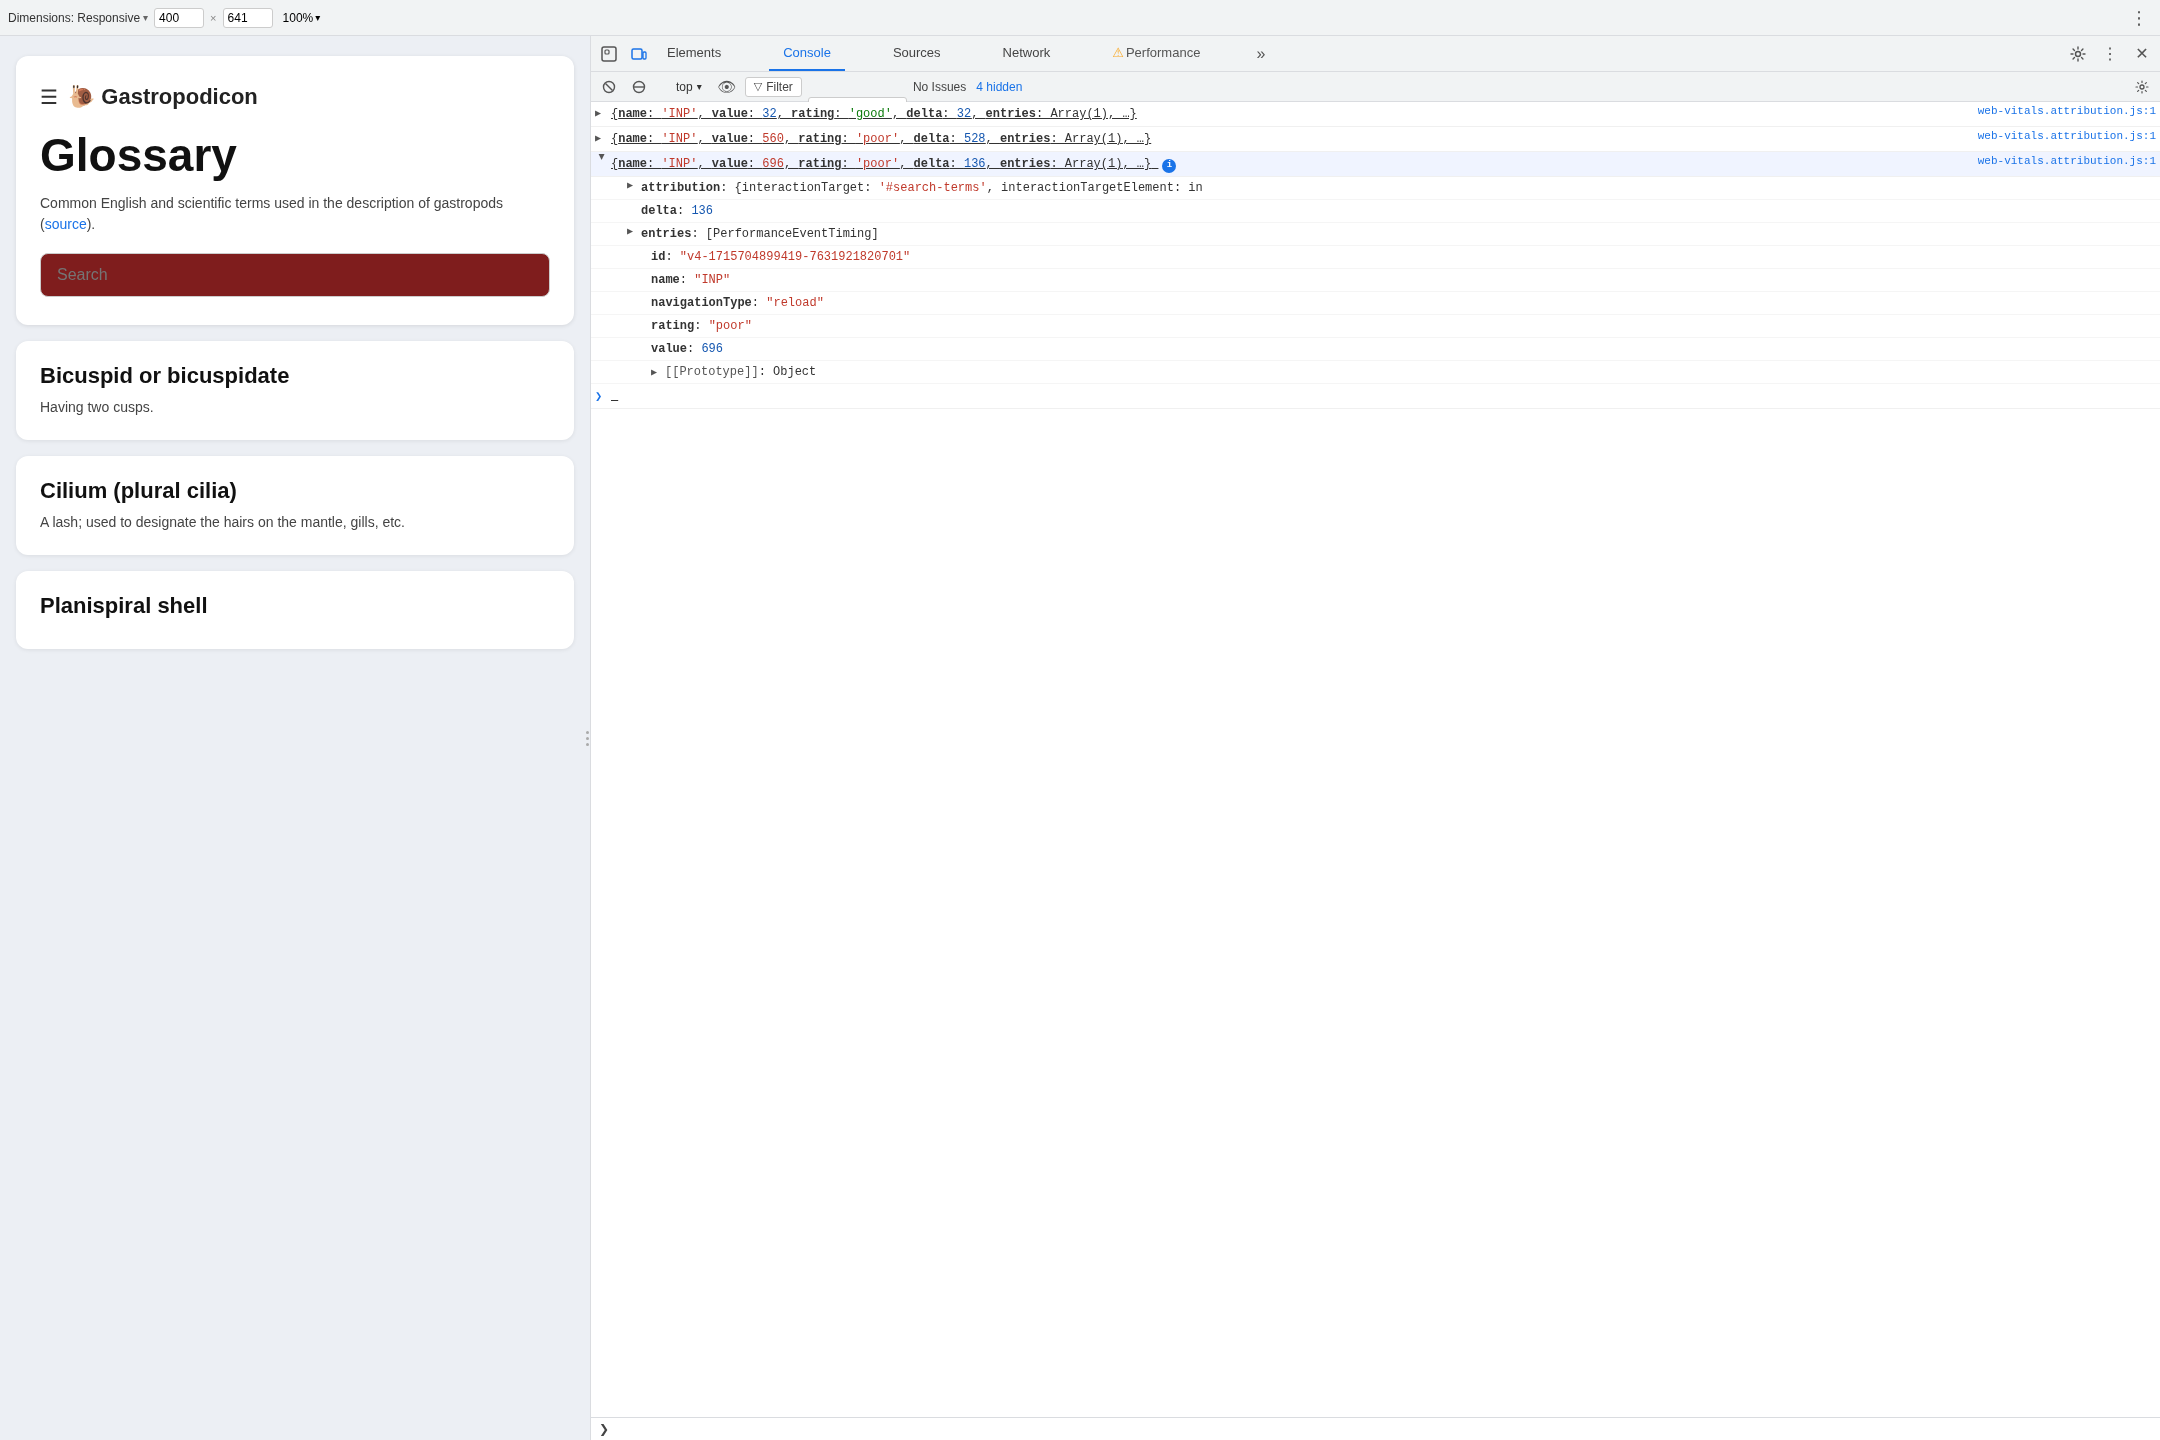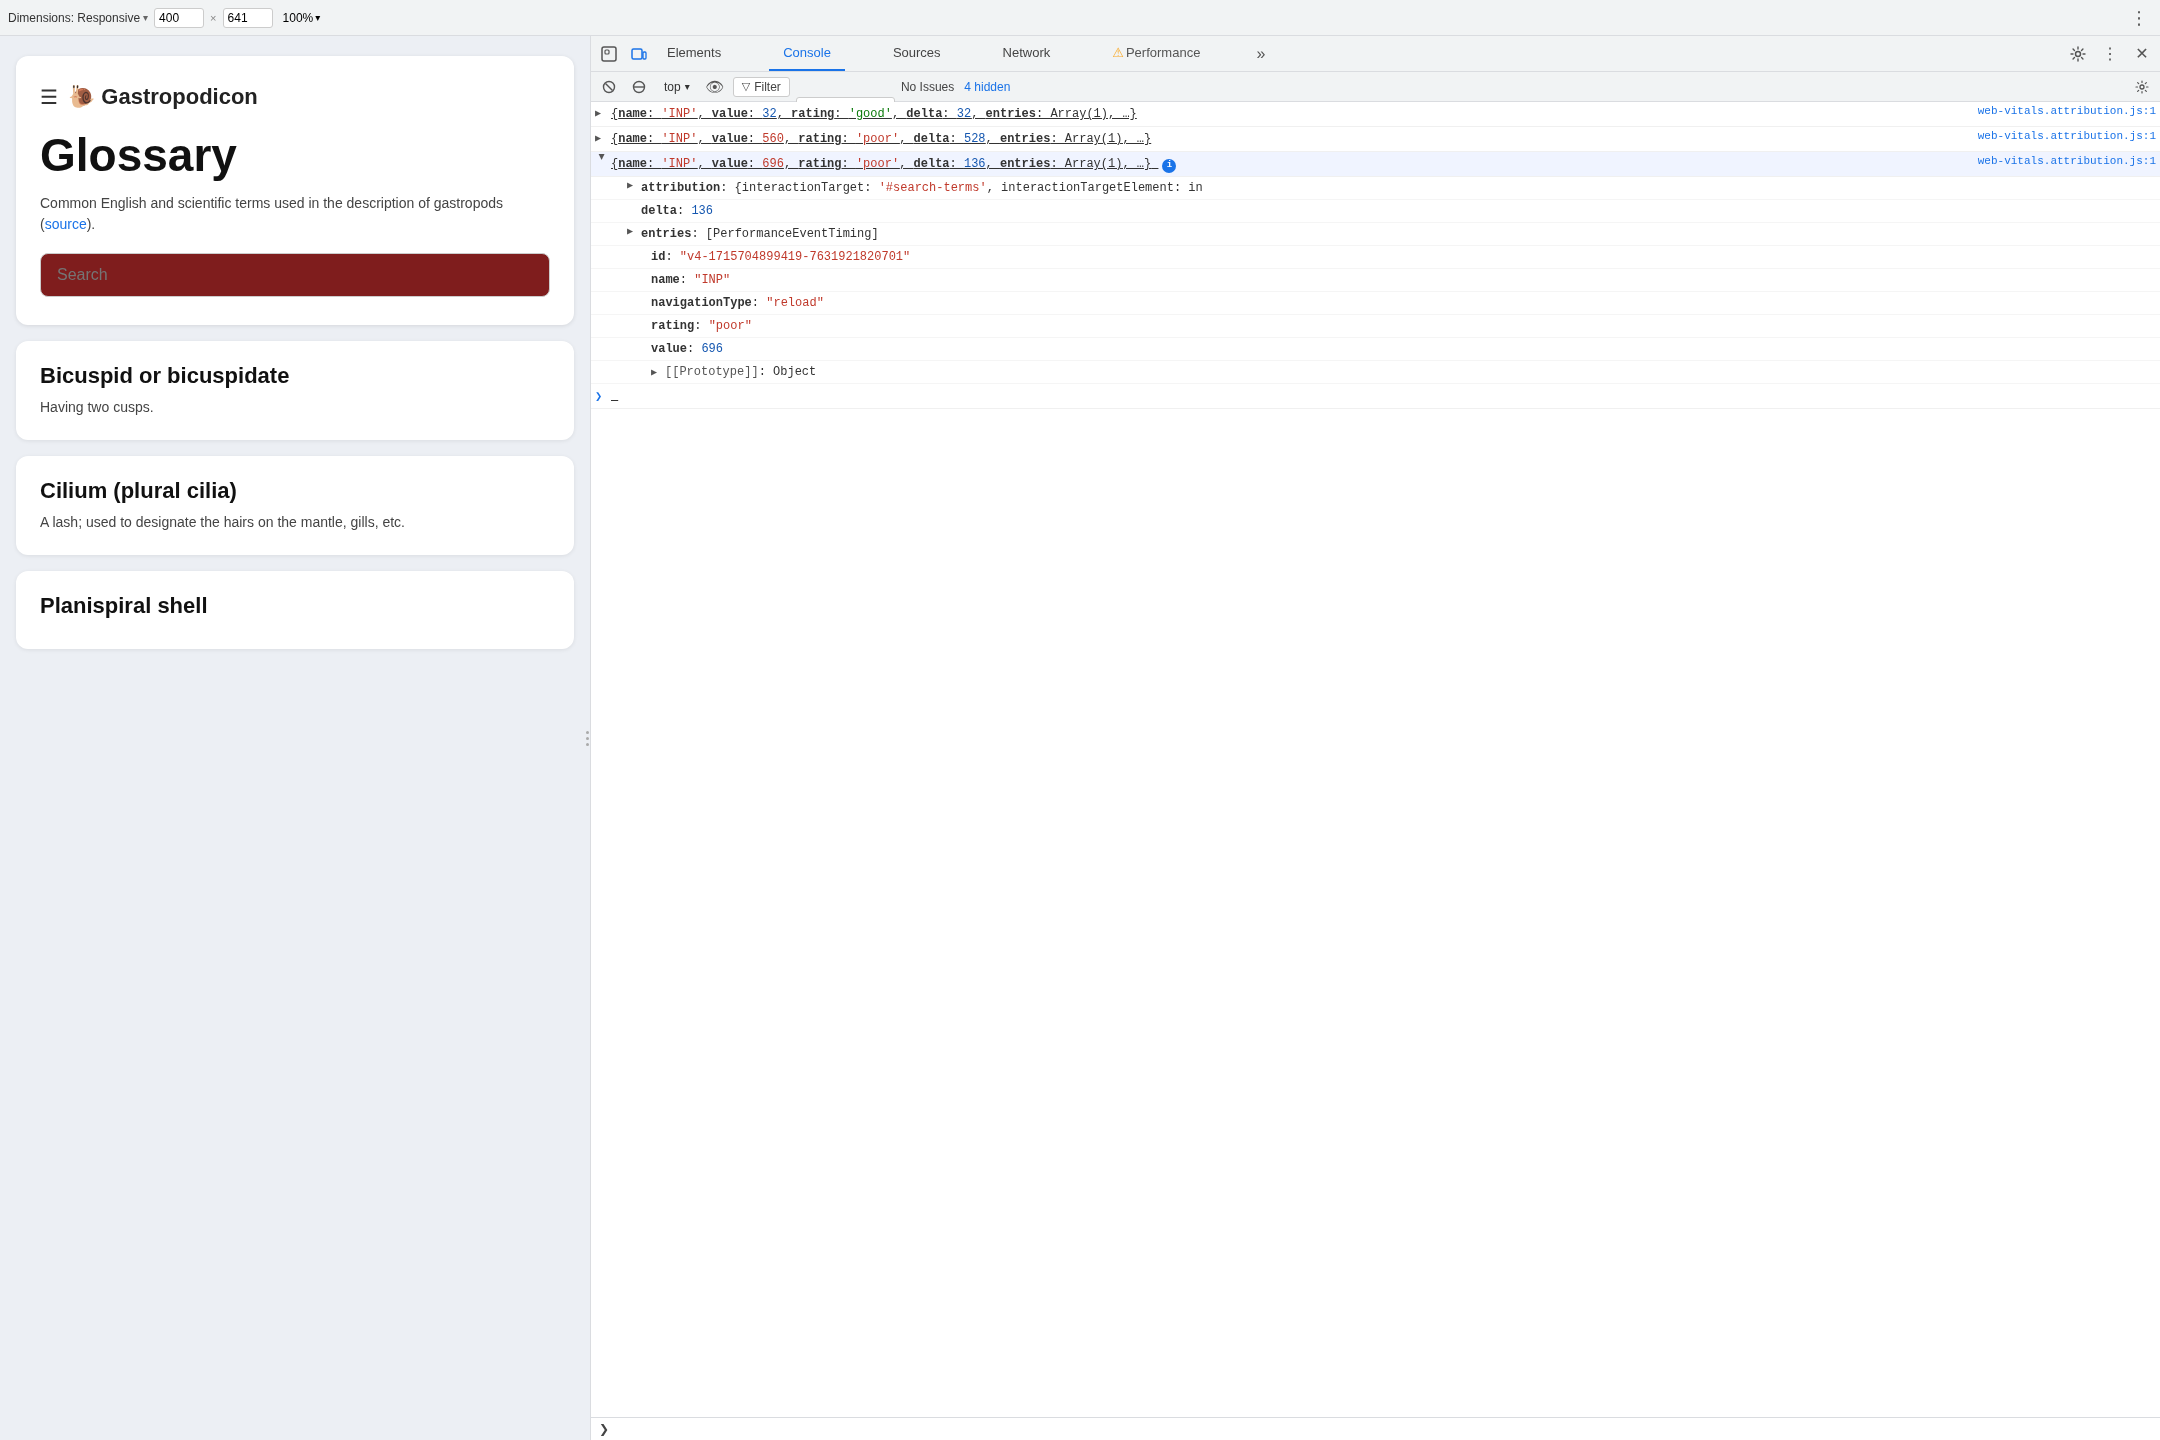--- a/index.html
+++ b/index.html
@@ -284,20 +284,21 @@
     .context-selector {
       display: flex;
       align-items: center;
       gap: 4px;
       font-size: 12px;
       color: #333;
       padding: 2px 6px;
       border-radius: 3px;
       cursor: pointer;
       border: 1px solid transparent;
+      margin-left: 12px;
     }
     .filter-btn {
       display: flex;
       align-items: center;
       gap: 4px;
       font-size: 12px;
       color: #444;
       padding: 2px 8px;
       border-radius: 3px;
       cursor: pointer;

